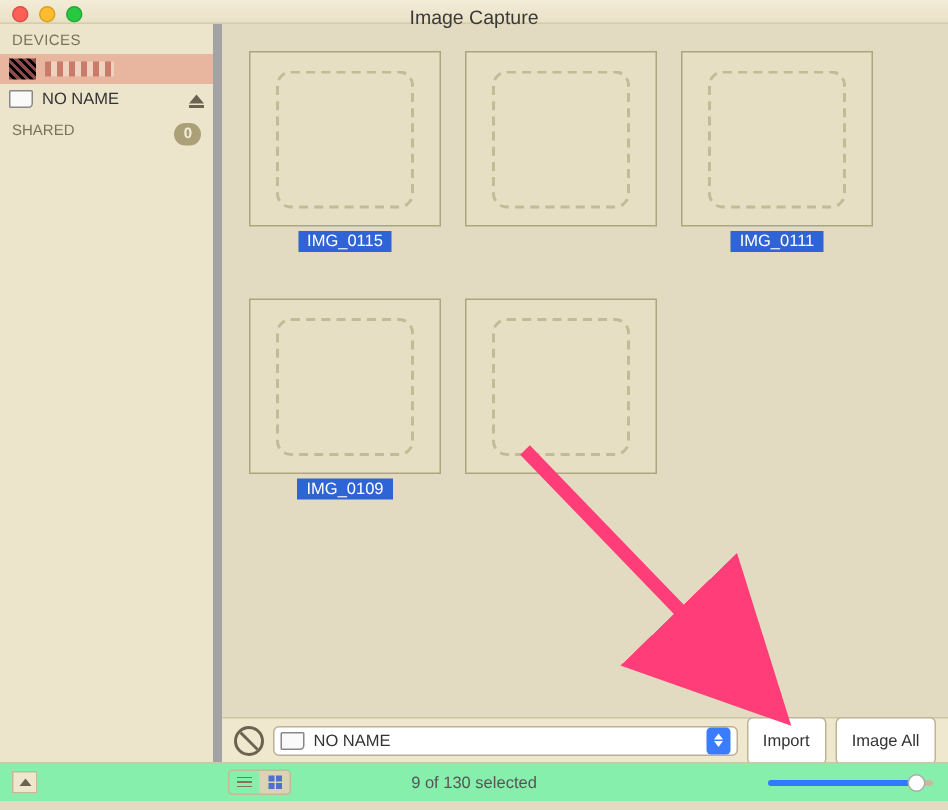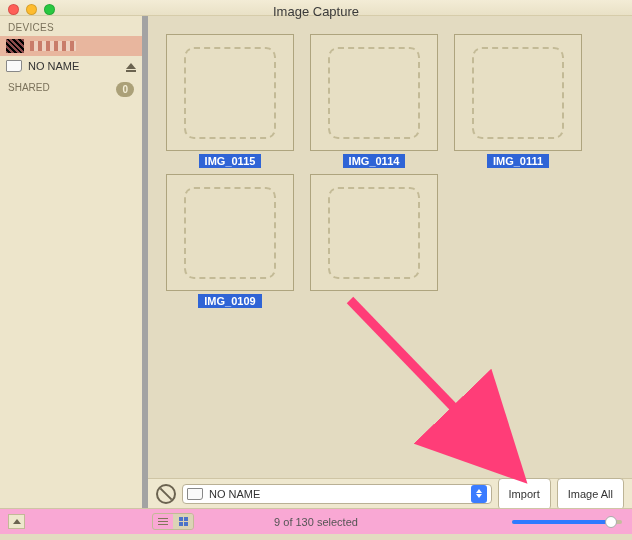--- a/index.html
+++ b/index.html
@@ -27,40 +27,40 @@
   .pixelated { width:46px; height:10px; background:repeating-linear-gradient(90deg,#c97c6a 0 4px,#eed1c0 4px 8px);}
   .sd-icon { width:16px; height:12px; background:#fafafa; border:1px solid #888; border-radius:1px 1px 3px 1px; }
   .eject { width:0; height:0; border-left:5px solid transparent; border-right:5px solid transparent; border-bottom:6px solid #6b6350; position:relative;}
   .eject::after { content:""; position:absolute; left:-5px; top:7px; width:10px; height:2px; background:#6b6350;}
   .shared-row { display:flex; align-items:flex-start; justify-content:space-between; padding:6px 8px; color:#7a715a; font-size:10px;}
   .badge { background:#aba078; color:#f4eed7; font-size:10px; font-weight:bold; padding:0 6px; border-radius:8px; line-height:15px;}
 
   
   .content-wrap { flex:1; display:flex; flex-direction:column; }
   .scroll { flex:1; overflow:auto; background:#e3dbc1; }
-  .grid { display:grid; grid-template-columns: repeat(3, 128px); gap:5px 16px; padding:18px 18px;font-weight:bold; }
+  .grid { display:grid; grid-template-columns: repeat(3, 128px); gap:30px 16px; padding:18px 18px; }
   .thumb {}
   .thumb .sq { width:128px; height:117px; background:#e7dfc4; border:1px solid #aea47e; display:flex; align-items:center; justify-content:center;}
   .thumb .sq .inn { width:92px; height:92px; border:2px dashed #c3ba96; border-radius:10px;}
   .thumb .lbl { margin-top:0; text-align:center; }
   .thumb .lbl span { display:inline-block; background:#2f64d6; color:#fff; font-size:11px; padding:1px 6px;}
 
   
   .toolbar { height:30px; border-top:1px solid #cfc5a5; background:#efe8cf; display:flex; align-items:center; padding:0 8px; gap:6px;}
   .prohib { width:20px; height:20px; border:2px solid #6b6350; border-radius:50%; position:relative; display:flex; align-items:center; justify-content:center;}
   .prohib::after{content:"";position:absolute;width:16px;height:2px;background:#6b6350;transform:rotate(45deg);}
   .dest { flex:1; display:flex; align-items:center; background:#fff; border:1px solid #b9b095; border-radius:4px; height:20px; padding:0 4px; gap:6px;}
   .dest .txt { flex:1; font-size:11px; color:#333;}
   .stepper { width:16px; height:18px; background:#3b7cff; border-radius:3px; display:flex; flex-direction:column; align-items:center; justify-content:center; gap:1px;}
   .stepper .a { width:0;height:0;border-left:3px solid transparent;border-right:3px solid transparent;}
   .stepper .up{border-bottom:4px solid #fff;} .stepper .dn{border-top:4px solid #fff;}
   .btn { background:#fff; border:1px solid #bdb496; border-radius:4px; height:32px; font-size:11px; padding:15px 10px; color:#333; display:flex; align-items:center;}
 
   
-  .footer { height:26px; background:#f9a8d4; border-top:1px solid #cfc5a5; display:flex; align-items:center; position:relative; font-size:11px; color:#555;}
+  .footer { height:26px; background:#86efac; border-top:1px solid #cfc5a5; display:flex; align-items:center; position:relative; font-size:11px; color:#555;}
   .footer .left { width:148px; display:flex; align-items:center; justify-content:flex-start; padding:0 8px;}
   .triangle-btn{width:17px;height:15px;border:1px solid #c2b997;background:#eee7cd;display:flex;align-items:center;justify-content:center;}
   .triangle-up{width:0;height:0;border-left:4px solid transparent;border-right:4px solid transparent;border-bottom:5px solid #6b6350;}
   .view-toggle{display:flex;border:1px solid #c2b997;border-radius:3px;overflow:hidden;margin-left:4px;}
   .vt{width:20px;height:15px;display:flex;align-items:center;justify-content:center;}
   .vt.list{background:transparent;}
   .vt.grid-v{background:#dcd3b6;}
   .vt .lines{width:10px;height:8px;background:repeating-linear-gradient(#807759 0 1px, transparent 1px 3px);}
   .vt .gridic{width:9px;height:9px;display:grid;grid-template-columns:4px 4px;grid-template-rows:4px 4px;gap:1px;}
   .vt .gridic div{background:#4c73c9;}
@@ -114,21 +114,20 @@
         <div class="thumb">
             <div class="sq">
               <div class="inn"></div>
             </div>
             <div class="lbl"><span>IMG_0115</span></div>
           </div>
         <div class="thumb">
             <div class="sq">
               <div class="inn"></div>
             </div>
-            <div class="lbl"><span>IMG_0114</span></div>
           </div>
         <div class="thumb">
             <div class="sq">
               <div class="inn"></div>
             </div>
             <div class="lbl"><span>IMG_0111</span></div>
           </div>
         <div class="thumb">
             <div class="sq">
               <div class="inn"></div>

